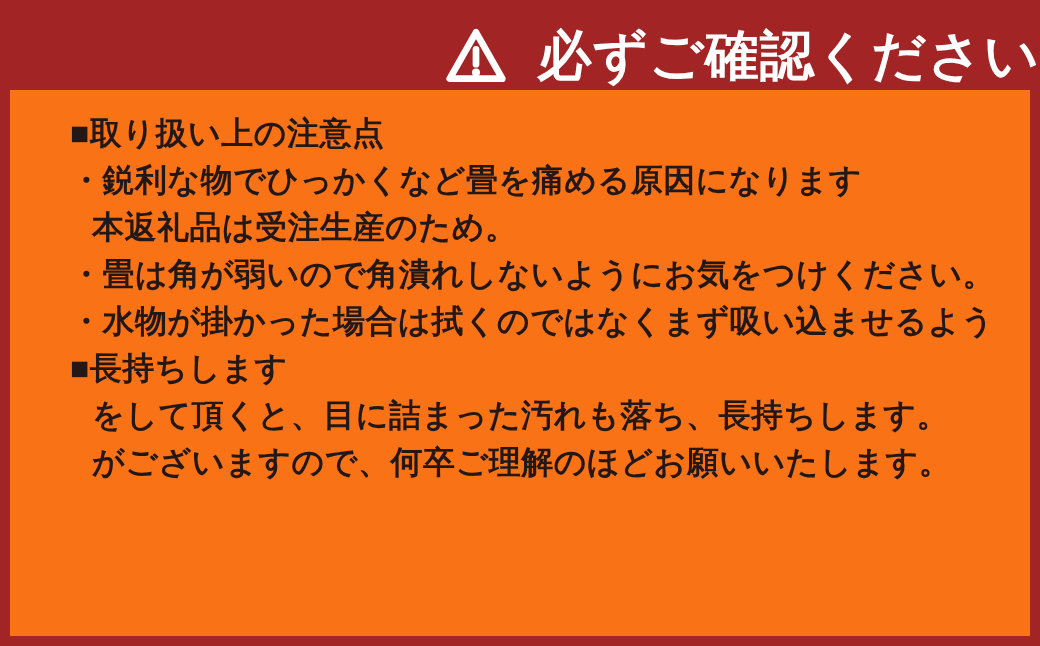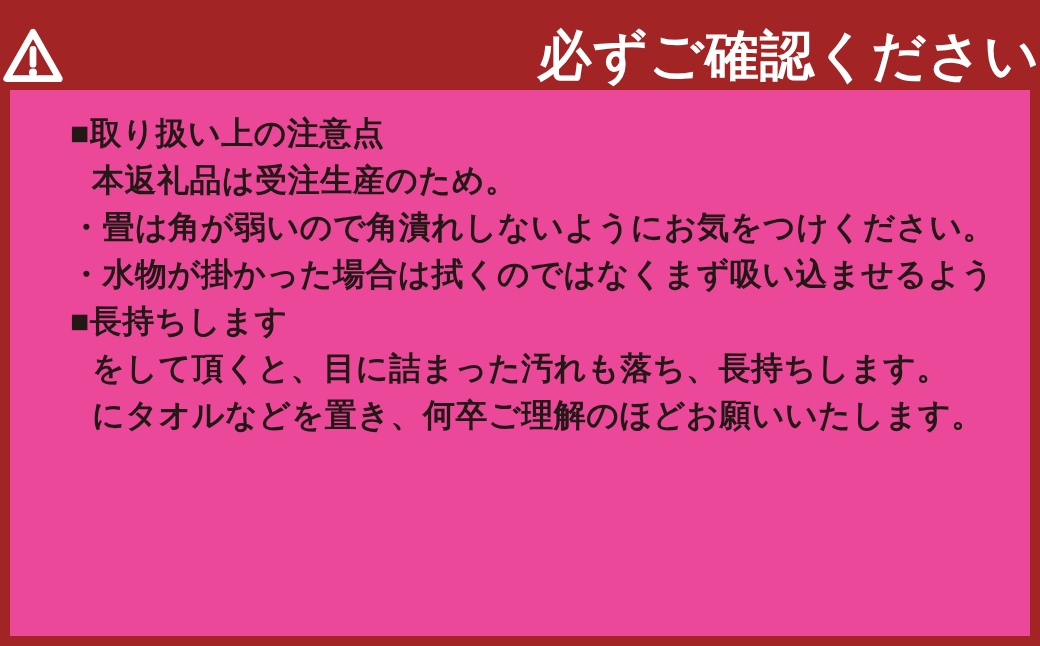--- a/index.html
+++ b/index.html
@@ -12,21 +12,21 @@
     background: #A22425;
     font-family: "Liberation Sans", "DejaVu Sans", sans-serif;
     overflow: hidden;
     position: relative;
   }
   
   .title-bar {
     height: 110px;
     display: flex;
     align-items: center;
-    justify-content: space-between;
+    justify-content: flex-end;
     gap: 28px;
   }
   .warning-icon {
     width: 66px;
     height: 58px;
     flex: 0 0 auto;
     margin-top: 2px;
   }
   .title-text {
     color: #FFFFFF;
@@ -36,21 +36,21 @@
     line-height: 1;
     white-space: nowrap;
   }
   
   .panel {
     position: absolute;
     left: 10px;
     right: 10px;
     top: 90px;
     bottom: 10px;
-    background: #ec4899;
+    background: #f97316;
     padding: 20px 20px 0 60px;
     box-sizing: border-box;
   }
   .line {
     font-size: 32px;
     font-weight: 700;
     color: #231815;
     line-height: 47px;
     white-space: nowrap;
     letter-spacing: 0.5px;
@@ -68,19 +68,20 @@
       <polygon points="32,5 6.5,50 57.5,50" fill="none" stroke="#FFFFFF" stroke-width="6.5" stroke-linejoin="round"></polygon>
       <line x1="32" y1="21.5" x2="32" y2="36" stroke="#FFFFFF" stroke-width="6.5" stroke-linecap="round"></line>
       <circle cx="32" cy="44" r="3.9" fill="#FFFFFF"></circle>
     </svg>
   </span>
   <span class="title-text">必ずご確認ください</span>
 </div>
 
 <div class="panel">
   <div class="line line--heading">■取り扱い上の注意点</div>
+  <div class="line line--bullet">・鋭利な物でひっかくなど畳を痛める原因になります</div>
   <div class="line line--wrap">本返礼品は受注生産のため。</div>
   <div class="line line--bullet">・畳は角が弱いので角潰れしないようにお気をつけください。</div>
   <div class="line line--bullet">・水物が掛かった場合は拭くのではなくまず吸い込ませるよう</div>
   <div class="line line--heading">■長持ちします</div>
   <div class="line line--wrap">をして頂くと、目に詰まった汚れも落ち、長持ちします。</div>
-  <div class="line line--wrap">にタオルなどを置き、何卒ご理解のほどお願いいたします。</div>
+  <div class="line line--wrap">がございますので、何卒ご理解のほどお願いいたします。</div>
 </div>
 
 </body></html>

